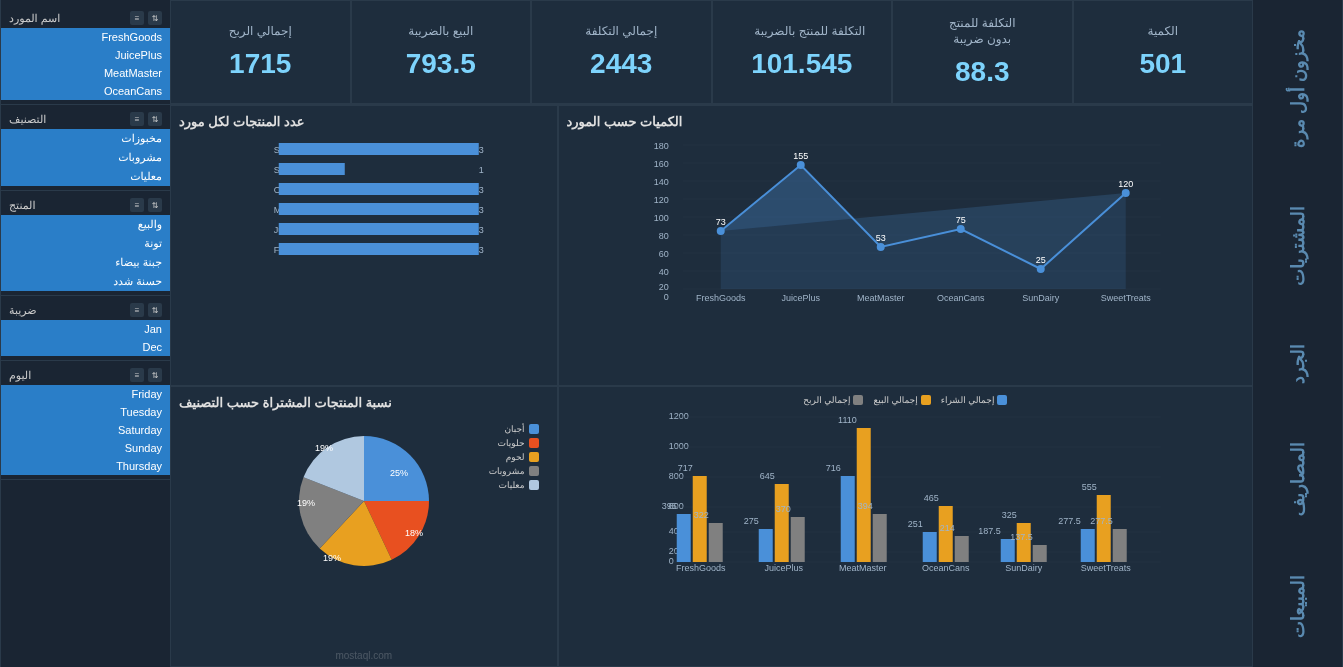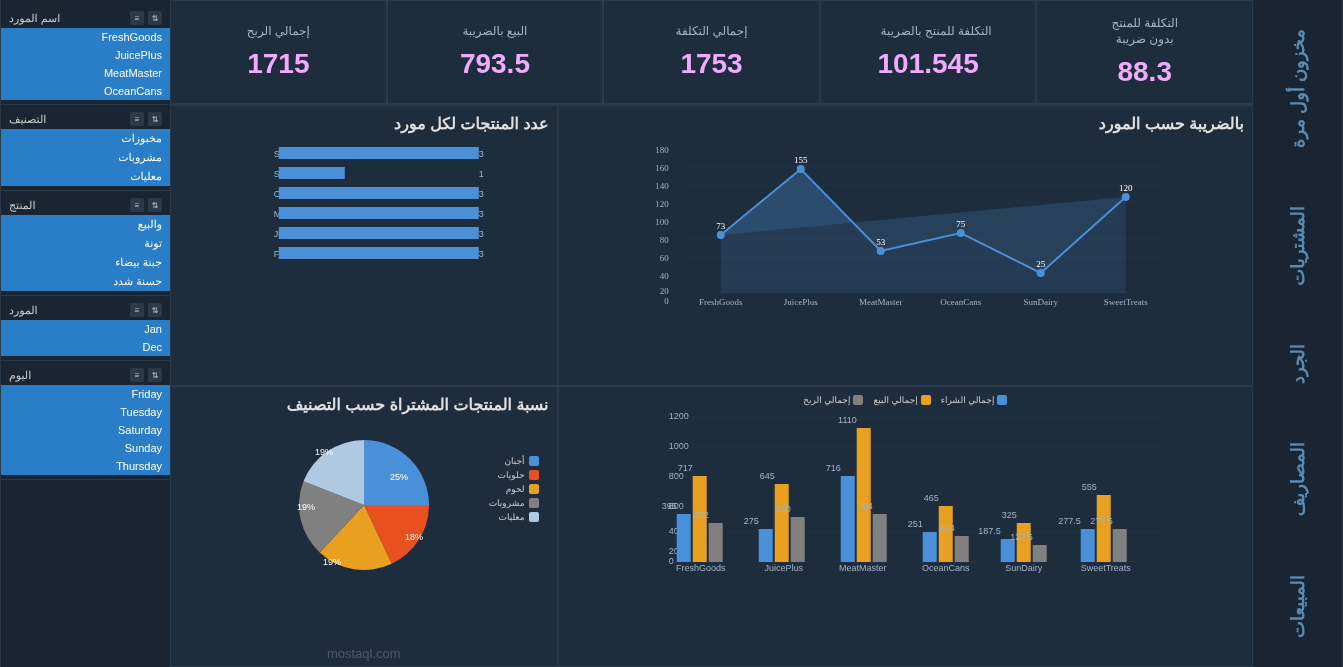--- a/index.html
+++ b/index.html
@@ -91,21 +91,21 @@
     }
     .kpi-card-title {
       font-size: 12px;
       color: #a0b4c8;
       margin-bottom: 8px;
       line-height: 1.3;
     }
     .kpi-card-value {
       font-size: 28px;
       font-weight: bold;
-      color: #f0abfc;
+      color: #7dd3fc;
     }
     
     .left-sidebar {
       width: 90px;
       background: #1a2533;
       border-right: 1px solid #2a3a4a;
       display: flex;
       flex-direction: column;
       align-items: center;
       justify-content: space-around;
@@ -131,31 +131,30 @@
       flex: 1;
     }
     .chart-panel {
       flex: 1;
       background: #1e2d3d;
       border: 1px solid #2a3a4a;
       padding: 8px;
       position: relative;
     }
     .chart-title {
-      text-align: right;
-      font-size: 16px;
+      text-align: left;
+      font-size: 13px;
       color: #e0e0e0;
       margin-bottom: 6px;
       font-weight: bold;
     }
     
     .line-chart-container {
       position: relative;
       height: 170px;
-      font-family: Liberation Serif, serif;
     }
     .line-chart-svg {
       width: 100%;
       height: 100%;
     }
     
     .bar-chart-container {
       position: relative;
       height: 165px;
     }
@@ -198,87 +197,91 @@
       width: 10px;
       height: 10px;
       border-radius: 2px;
     }
     .pie-legend {
       display: flex;
       flex-direction: column;
       gap: 4px;
       position: absolute;
       right: 10px;
-      top: 36px;
+      top: 8px;
     }
     .pie-legend-item {
       display: flex;
       align-items: center;
       gap: 4px;
       font-size: 9px;
       color: #ccc;
     }
     .pie-legend-dot {
       width: 10px;
       height: 10px;
       border-radius: 2px;
     }
     .watermark {
       position: absolute;
       bottom: 5px;
       left: 50%;
       transform: translateX(-50%);
-      font-size: 13px;
+      font-size: 10px;
       color: rgba(255,255,255,0.2);
     }
   </style>
 </head>
 <body>
 
 <div class="main-layout">
 
   <div class="left-sidebar">
   <div class="nav-item">مخزون أول مرة</div>
       <div class="nav-item">المشتريات</div>
       <div class="nav-item">الجرد</div>
       <div class="nav-item">المصاريف</div>
       <div class="nav-item">المبيعات</div>
     </div>
 
   <div class="content-area">
 
     <div class="kpi-row">
+    <div class="kpi-card">
+          <div class="kpi-card-title" style="white-space: pre-line;">الكمية</div>
+          <div class="kpi-card-value">501</div>
+        </div>
         <div class="kpi-card">
           <div class="kpi-card-title" style="white-space: pre-line;">التكلفة للمنتج
 بدون ضريبة</div>
           <div class="kpi-card-value">88.3</div>
         </div>
         <div class="kpi-card">
           <div class="kpi-card-title" style="white-space: pre-line; margin-left: 16px;">التكلفة للمنتج بالضريبة</div>
           <div class="kpi-card-value">101.545</div>
         </div>
         <div class="kpi-card">
           <div class="kpi-card-title" style="white-space: pre-line;">إجمالي التكلفة</div>
-          <div class="kpi-card-value">1753</div>
+          <div class="kpi-card-value">2443</div>
         </div>
         <div class="kpi-card">
           <div class="kpi-card-title" style="white-space: pre-line;">البيع بالضريبة</div>
           <div class="kpi-card-value">793.5</div>
         </div>
         <div class="kpi-card">
           <div class="kpi-card-title" style="white-space: pre-line;">إجمالي الربح</div>
           <div class="kpi-card-value">1715</div>
         </div>
       </div>
 
     <div class="charts-area">
       <div class="charts-row">
 
         <div class="chart-panel" style="flex: 2.2;">
-          <div class="chart-title">بالضريبة حسب المورد</div>
+          <div class="chart-title">الكميات حسب المورد</div>
           <div class="line-chart-container">
             <svg class="line-chart-svg" viewBox="0 0 530 170">
 
               <text x="28" y="14" class="axis-label">180</text>
               <text x="28" y="32" class="axis-label">160</text>
               <text x="28" y="50" class="axis-label">140</text>
               <text x="28" y="68" class="axis-label">120</text>
               <text x="28" y="86" class="axis-label">100</text>
               <text x="28" y="104" class="axis-label">80</text>
               <text x="28" y="122" class="axis-label">60</text>
@@ -537,21 +540,21 @@
       <div class="sidebar-item blue">جبنة بيضاء</div>
       <div class="sidebar-item blue">حسنة شدد</div>
     </div>
 
     <div class="sidebar-section">
       <div class="sidebar-section-header">
         <div class="icons">
           <div class="icon-btn">⇅</div>
           <div class="icon-btn">≡</div>
         </div>
-        <span>المورد</span>
+        <span>ضريبة</span>
       </div>
       <div class="sidebar-item blue">Jan</div>
       <div class="sidebar-item blue">Dec</div>
     </div>
 
     <div class="sidebar-section">
       <div class="sidebar-section-header">
         <div class="icons">
           <div class="icon-btn">⇅</div>
           <div class="icon-btn">≡</div>

